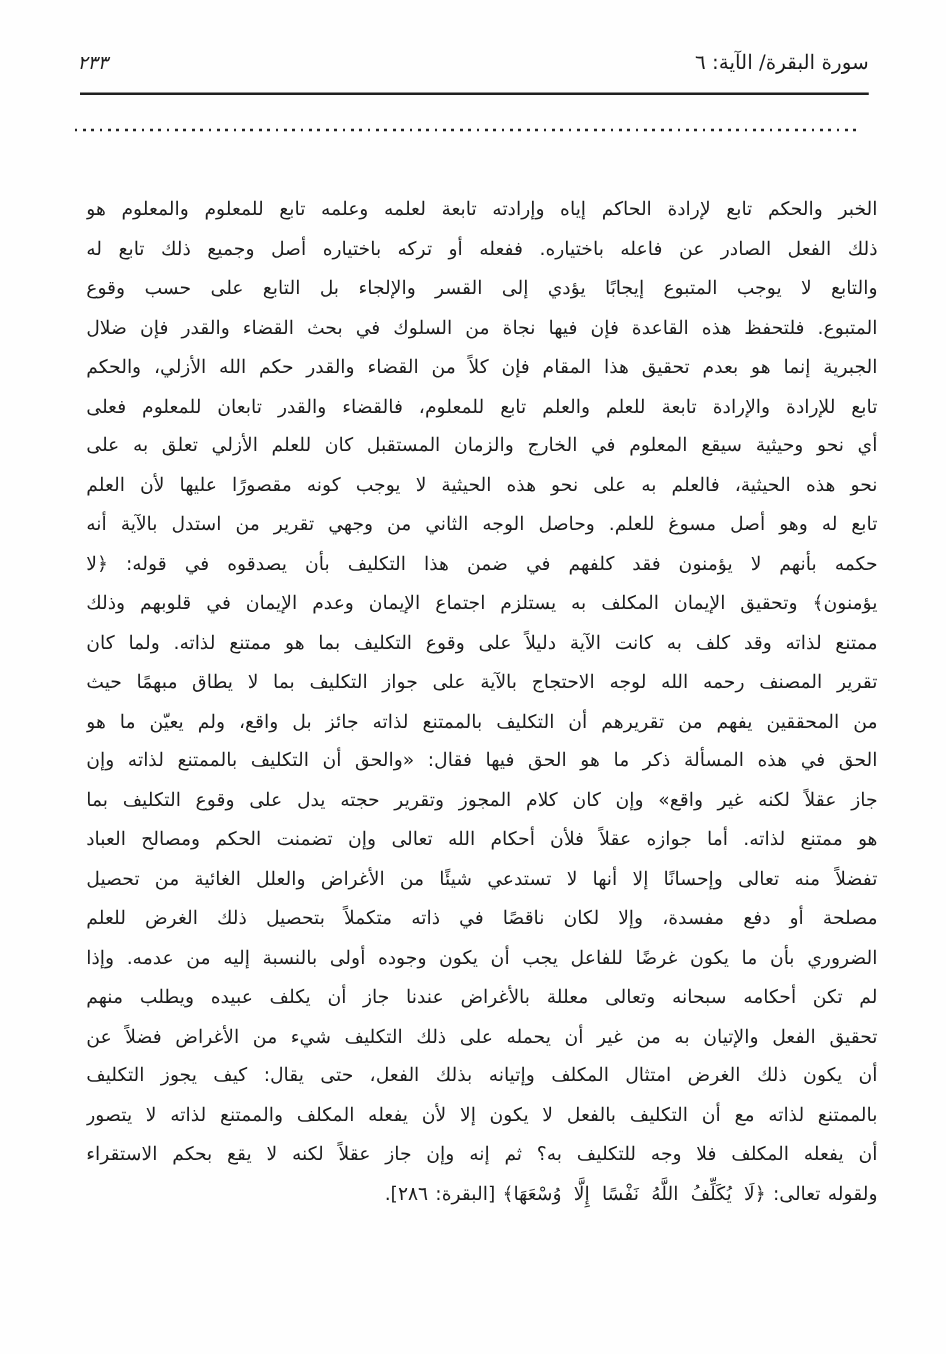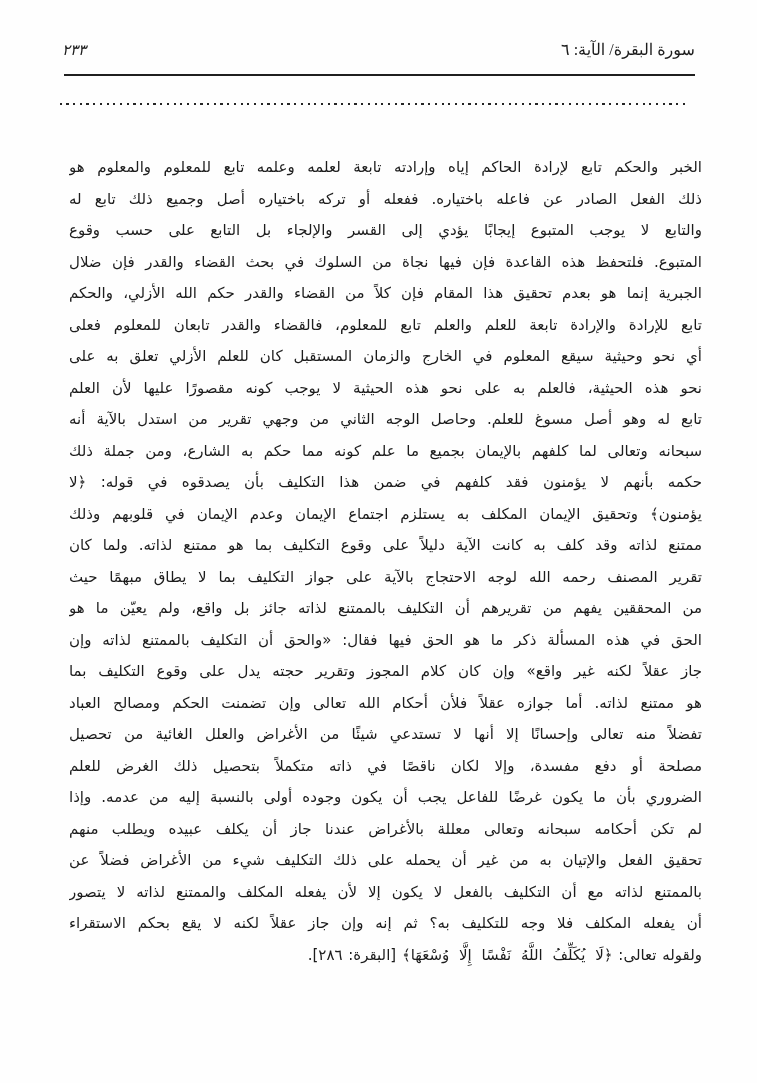--- a/index.html
+++ b/index.html
@@ -22,21 +22,21 @@
     position: absolute;
     top: 40px;
     right: 62px;
     left: 62px;
     display: flex;
     justify-content: space-between;
     align-items: baseline;
     font-size: 16px;
     letter-spacing: 0.2px;
   }
-  .chapter-title { white-space: nowrap; font-family: Liberation Serif, serif; }
+  .chapter-title { white-space: nowrap; }
   .page-number { white-space: nowrap; font-size: 15px; font-style: italic; }
   .header-rule {
     position: absolute;
     top: 74px;
     right: 62px;
     left: 64px;
     height: 2px;
     background: #1f1f1f;
   }
   .ellipsis-dots {
@@ -93,32 +93,32 @@
   <main class="body-text">
     <div class="tl">الخبر والحكم تابع لإرادة الحاكم إياه وإرادته تابعة لعلمه وعلمه تابع للمعلوم والمعلوم هو</div>
     <div class="tl">ذلك الفعل الصادر عن فاعله باختياره. ففعله أو تركه باختياره أصل وجميع ذلك تابع له</div>
     <div class="tl">والتابع لا يوجب المتبوع إيجابًا يؤدي إلى القسر والإلجاء بل التابع على حسب وقوع</div>
     <div class="tl">المتبوع. فلتحفظ هذه القاعدة فإن فيها نجاة من السلوك في بحث القضاء والقدر فإن ضلال</div>
     <div class="tl">الجبرية إنما هو بعدم تحقيق هذا المقام فإن كلاً من القضاء والقدر حكم الله الأزلي، والحكم</div>
     <div class="tl">تابع للإرادة والإرادة تابعة للعلم والعلم تابع للمعلوم، فالقضاء والقدر تابعان للمعلوم فعلى</div>
     <div class="tl">أي نحو وحيثية سيقع المعلوم في الخارج والزمان المستقبل كان للعلم الأزلي تعلق به على</div>
     <div class="tl">نحو هذه الحيثية، فالعلم به على نحو هذه الحيثية لا يوجب كونه مقصورًا عليها لأن العلم</div>
     <div class="tl">تابع له وهو أصل مسوغ للعلم. وحاصل الوجه الثاني من وجهي تقرير من استدل بالآية أنه</div>
-    <div class="tl">سبحانه وتعالى لما كلفهم بالإيمان بجميع ما علم كونه مما حكم به الشارع، ومن جملة ذلك</div>
     <div class="tl">حكمه بأنهم لا يؤمنون فقد كلفهم في ضمن هذا التكليف بأن يصدقوه في قوله: ﴿لا</div>
     <div class="tl">يؤمنون﴾ وتحقيق الإيمان المكلف به يستلزم اجتماع الإيمان وعدم الإيمان في قلوبهم وذلك</div>
     <div class="tl">ممتنع لذاته وقد كلف به كانت الآية دليلاً على وقوع التكليف بما هو ممتنع لذاته. ولما كان</div>
     <div class="tl">تقرير المصنف رحمه الله لوجه الاحتجاج بالآية على جواز التكليف بما لا يطاق مبهمًا حيث</div>
     <div class="tl">من المحققين يفهم من تقريرهم أن التكليف بالممتنع لذاته جائز بل واقع، ولم يعيّن ما هو</div>
     <div class="tl">الحق في هذه المسألة ذكر ما هو الحق فيها فقال: «والحق أن التكليف بالممتنع لذاته وإن</div>
     <div class="tl">جاز عقلاً لكنه غير واقع» وإن كان كلام المجوز وتقرير حجته يدل على وقوع التكليف بما</div>
     <div class="tl">هو ممتنع لذاته. أما جوازه عقلاً فلأن أحكام الله تعالى وإن تضمنت الحكم ومصالح العباد</div>
     <div class="tl">تفضلاً منه تعالى وإحسانًا إلا أنها لا تستدعي شيئًا من الأغراض والعلل الغائية من تحصيل</div>
     <div class="tl">مصلحة أو دفع مفسدة، وإلا لكان ناقصًا في ذاته متكملاً بتحصيل ذلك الغرض للعلم</div>
     <div class="tl">الضروري بأن ما يكون غرضًا للفاعل يجب أن يكون وجوده أولى بالنسبة إليه من عدمه. وإذا</div>
     <div class="tl">لم تكن أحكامه سبحانه وتعالى معللة بالأغراض عندنا جاز أن يكلف عبيده ويطلب منهم</div>
     <div class="tl">تحقيق الفعل والإتيان به من غير أن يحمله على ذلك التكليف شيء من الأغراض فضلاً عن</div>
+    <div class="tl">أن يكون ذلك الغرض امتثال المكلف وإتيانه بذلك الفعل، حتى يقال: كيف يجوز التكليف</div>
     <div class="tl">بالممتنع لذاته مع أن التكليف بالفعل لا يكون إلا لأن يفعله المكلف والممتنع لذاته لا يتصور</div>
     <div class="tl">أن يفعله المكلف فلا وجه للتكليف به؟ ثم إنه وإن جاز عقلاً لكنه لا يقع بحكم الاستقراء</div>
     <div class="tl closing"><span>ولقوله تعالى: </span><span class="quran-verse">﴿لَا يُكَلِّفُ اللَّهُ نَفْسًا إِلَّا وُسْعَهَا﴾</span><span> [البقرة: ٢٨٦].</span></div>
   </main>
 
 </div>
 
 </body></html>

